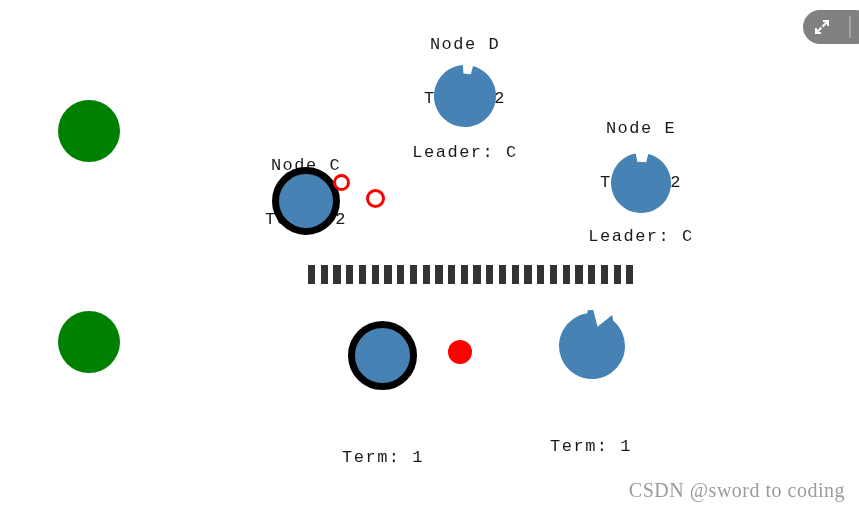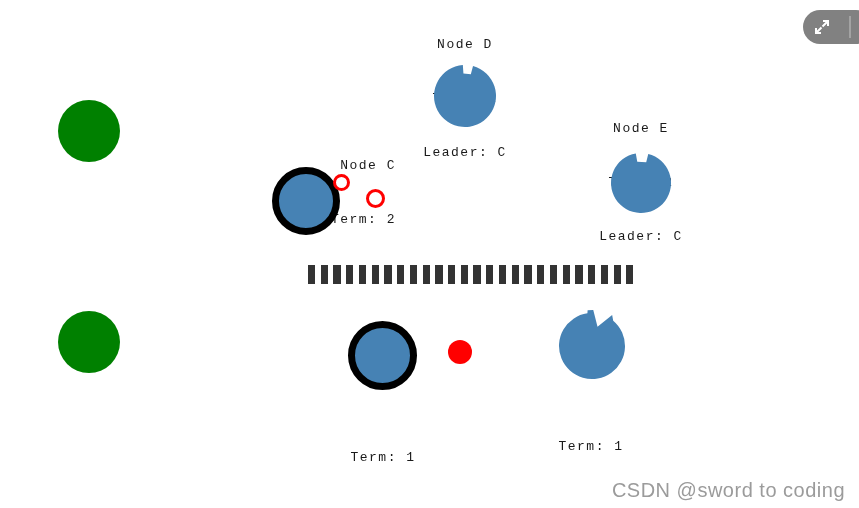--- a/index.html
+++ b/index.html
@@ -11,21 +11,21 @@
     overflow: hidden;
     font-family: "Liberation Mono", "DejaVu Sans Mono", monospace;
   }
 
   
   .node-label {
     position: absolute;
     width: 180px;
     text-align: center;
     color: var(--text, #1a1a1a);
-    font-size: 13px;
+    font-size: 17px;
     line-height: 18px;
     letter-spacing: 1.5px;
     white-space: pre;
   }
 
   
   .node-svg { position: absolute; }
   .disc { fill: var(--node-fill, #4682B4); stroke: none; }
 
   
@@ -84,21 +84,21 @@
   .fs-divider {
     position: absolute;
     left: 46px; top: 6px;
     width: 2px; height: 22px;
     background: var(--divider, #a3a3a3);
   }
 
   .watermark {
     position: absolute;
     right: 14px; bottom: 6px;
-    font-family: Liberation Sans, sans-serif;
+    font-family: Liberation Serif, serif;
     font-size: 20px;
     color: var(--watermark, #9b9b9b);
     letter-spacing: 0.5px;
   }
 </style>
 </head>
 <body>
 
 <div class="stage">
 
@@ -115,21 +115,21 @@
   <div class="node-label" style="left:551px; top:84px;">
     <div>Node E</div>
     <div>Term: 2</div>
     <div>Leader: C</div>
   </div>
 
   <svg class="node-svg" style="left:608px; top:150px;" width="66" height="66">
     <path class="disc" d="M 27.79 3.46 L 29.27 11.83 L 38.2 12.14 L 40.26 3.89 A 30 30 0 1 1 27.79 3.46 Z"></path>
   </svg>
 
-  <div class="node-label" style="left:216px; top:121px;text-align:right;">
+  <div class="node-label" style="left:216px; top:121px;">
     <div>Node C</div>
     <div>Term: 2</div>
   </div>
 
   <div class="ring-node" style="left:272px; top:167px; width:54px; height:54px;"></div>
 
   <div class="msg-ring" style="left:333px; top:174px; width:17px; height:17px;"></div>
   <div class="msg-ring" style="left:366px; top:189px; width:19px; height:19px;"></div>
 
   <div class="partition"></div>

